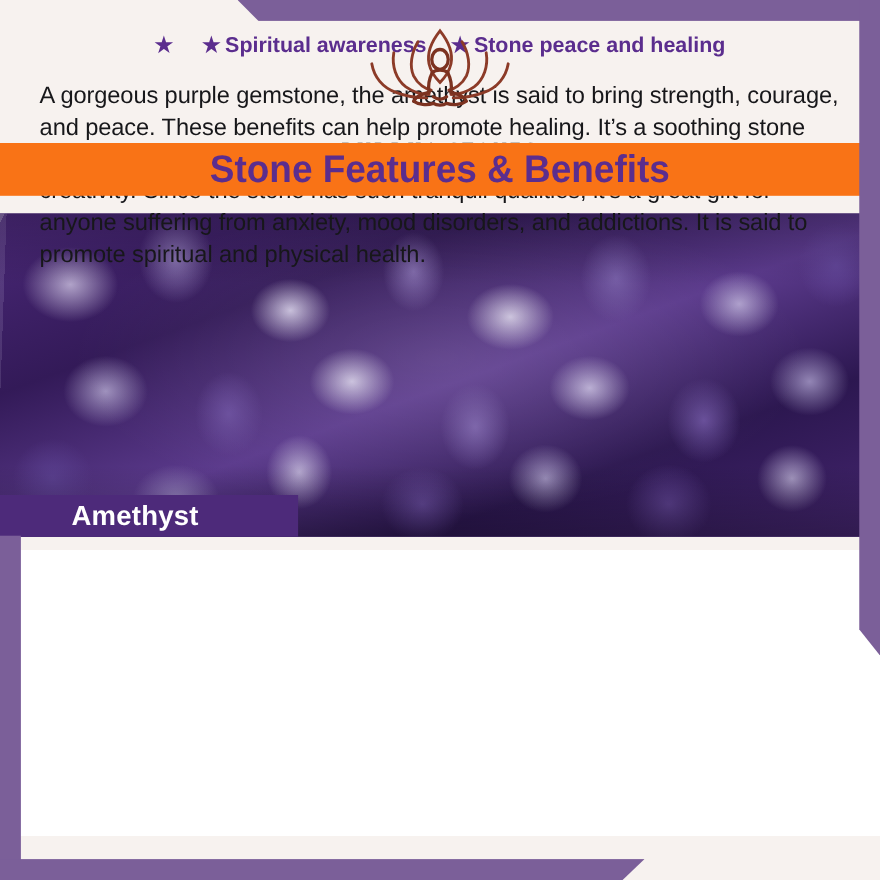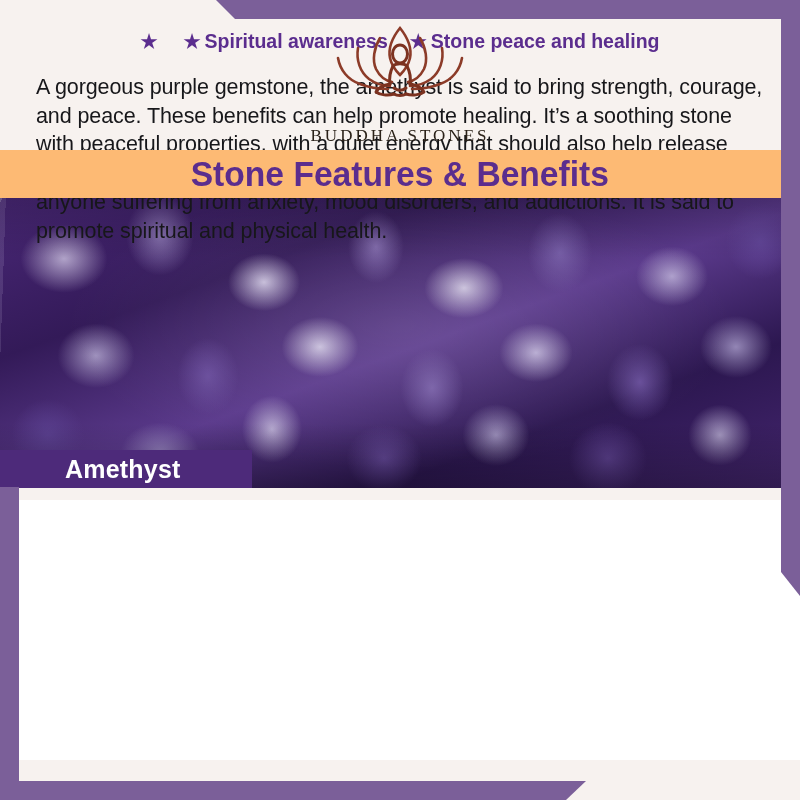--- a/index.html
+++ b/index.html
@@ -71,23 +71,23 @@
     font-family: "Liberation Serif", serif;
     font-size: 17px;
     letter-spacing: 3.0px;
     color: #2A2118;
     font-weight: 400;
   }
 
   
   .title-band {
     position: absolute;
-    top: 150px; left: 0;
+    top: 130px; left: 0;
     width: 800px; height: 48px;
-    background: #fdba74;
+    background: #f97316;
     display: flex;
     align-items: center;
     justify-content: center;
     z-index: 4;
   }
   .title-text {
     font-family: "Liberation Sans Narrow", "Liberation Sans", sans-serif;
     font-weight: 700;
     font-size: 35px;
     color: #5B2D8E;
@@ -149,21 +149,21 @@
     inset: 0;
     background:
       radial-gradient(ellipse 60% 70% at 50% 45%, rgba(255,255,255,0.10), rgba(0,0,0,0) 70%),
       linear-gradient(to bottom, rgba(0,0,0,0.18) 0%, rgba(0,0,0,0) 22%, rgba(0,0,0,0) 78%, rgba(0,0,0,0.28) 100%);
   }
 
   
   .stone-banner {
     position: absolute;
     left: 0; top: 450px;
-    width: 252px; height: 38px;
+    width: 271px; height: 38px;
     background: #4D2A7A;
     display: flex;
     align-items: center;
     z-index: 5;
   }
   .stone-banner span {
     margin-left: 65px;
     font-family: "Liberation Sans Narrow", "Liberation Sans", sans-serif;
     font-weight: 700;
     font-size: 25px;

